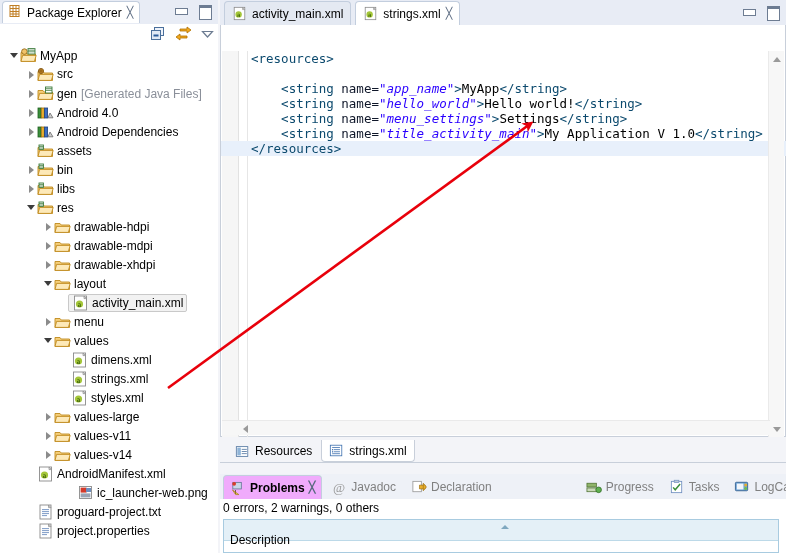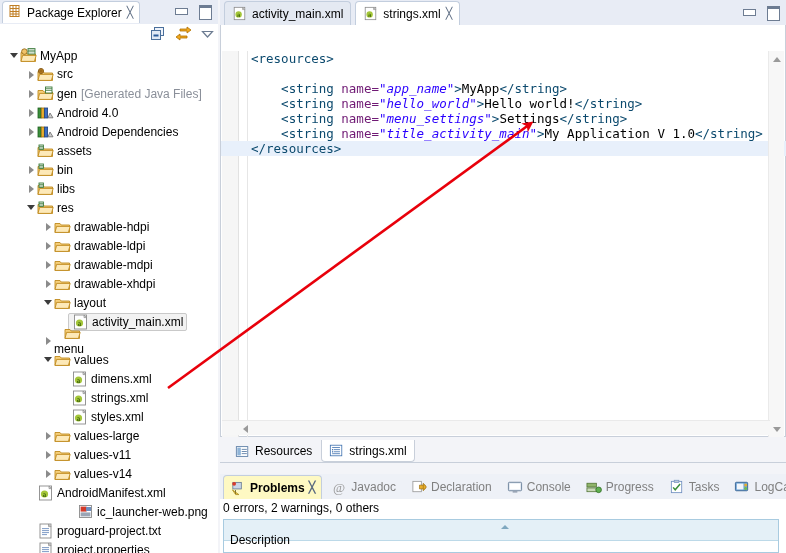--- a/index.html
+++ b/index.html
@@ -129,21 +129,21 @@
     background-color: #ffffff;
   }
   #code {
     position: absolute; left: 30px; top: 26px; right: 22px;
     font-family: "DejaVu Sans Mono", "Liberation Mono", monospace;
     font-size: 12.5px; line-height: 15px; white-space: pre;
   }
   .cline { height: 15px; }
   .cline.hl { background: #e8f0fb; margin-left: -30px; padding-left: 30px; width: 536px; }
   .tg { color: #0c4a6e; }
-  .at { color: #701a75; }
+  .at { color: #0f172a; }
   .av { color: #2a00ff; font-style: italic; }
   .tx { color: #000000; }
 
   
   #ed-vscroll {
     position: absolute; right: 1px; top: 26px; width: 15px; height: 386px;
     background: #f7f7f7; border-left: 1px solid #eaeaea;
   }
   .sb-arrow-up, .sb-arrow-down { position: absolute; left: 0; width: 15px; height: 15px; }
   .sb-arrow-up { top: 0; }
@@ -180,21 +180,21 @@
     position: absolute; left: 0; top: 462px; width: 566px; height: 1px; background: #c8cfda;
   }
 
   
   #prob-view { position: absolute; left: 220px; top: 474px; width: 566px; height: 79px; background: #ffffff; }
   #prob-tabrow { position: absolute; left: 0; top: 0; width: 566px; height: 25px; background: #eef1f7; }
   .ptab {
     position: absolute; top: 1px; height: 24px; box-sizing: border-box;
     display: flex; align-items: center; gap: 4px; padding: 0 6px; font-size: 12px;
   }
-  .ptab.active { background: #fef9c3; border: 1px solid #c3cede; border-bottom: none; border-radius: 4px 4px 0 0; font-weight: bold; }
+  .ptab.active { background: #f0abfc; border: 1px solid #c3cede; border-bottom: none; border-radius: 4px 4px 0 0; font-weight: bold; }
   .ptab.inactive { color: #808080; }
   #prob-summary { position: absolute; left: 3px; top: 27px; font-size: 12px; color: #000; }
   #prob-table {
     position: absolute; left: 3px; top: 45px; width: 556px; height: 34px;
     border: 1px solid #a8cbe0; box-sizing: border-box; background: #ffffff;
   }
   #prob-header {
     position: absolute; left: 0; top: 0; width: 100%; height: 21px;
     background: #e4f0f7; border-bottom: 1px solid #bcd9e8;
     display: flex; align-items: center; box-sizing: border-box;
@@ -389,30 +389,20 @@
             <span class="tlabel">drawable-hdpi</span>
           </span>
         </div>
         <div class="trow" style="padding-left: 43px;">
           <span class="arrow collapsed"></span>
           <span class="tlabel-wrap" style="display: flex; align-items: center;">
             <span class="ticon"><svg width="17" height="16" viewBox="0 0 17 16">
                 <path d="M1 4.5 L6 4.5 L7.2 6 L15.5 6 L15.5 13.5 L1 13.5 Z" fill="#f6cf7a" stroke="#c08a1e" stroke-width="0.9"></path>
                 <path d="M2.6 7.4 L16.2 7.4 L14.4 13.4 L1 13.4 Z" fill="#fde9b8" stroke="#c08a1e" stroke-width="0.9"></path>
               </svg></span>
-            <span class="tlabel">drawable-ldpi</span>
-          </span>
-        </div>
-        <div class="trow" style="padding-left: 43px;">
-          <span class="arrow collapsed"></span>
-          <span class="tlabel-wrap" style="display: flex; align-items: center;">
-            <span class="ticon"><svg width="17" height="16" viewBox="0 0 17 16">
-                <path d="M1 4.5 L6 4.5 L7.2 6 L15.5 6 L15.5 13.5 L1 13.5 Z" fill="#f6cf7a" stroke="#c08a1e" stroke-width="0.9"></path>
-                <path d="M2.6 7.4 L16.2 7.4 L14.4 13.4 L1 13.4 Z" fill="#fde9b8" stroke="#c08a1e" stroke-width="0.9"></path>
-              </svg></span>
             <span class="tlabel">drawable-mdpi</span>
           </span>
         </div>
         <div class="trow" style="padding-left: 43px;">
           <span class="arrow collapsed"></span>
           <span class="tlabel-wrap" style="display: flex; align-items: center;">
             <span class="ticon"><svg width="17" height="16" viewBox="0 0 17 16">
                 <path d="M1 4.5 L6 4.5 L7.2 6 L15.5 6 L15.5 13.5 L1 13.5 Z" fill="#f6cf7a" stroke="#c08a1e" stroke-width="0.9"></path>
                 <path d="M2.6 7.4 L16.2 7.4 L14.4 13.4 L1 13.4 Z" fill="#fde9b8" stroke="#c08a1e" stroke-width="0.9"></path>
               </svg></span>
@@ -436,21 +426,21 @@
                 <rect x="2.5" y="1" width="12" height="14" fill="#ffffff" stroke="#8a8a8a" stroke-width="0.9"></rect>
                 <path d="M12 1 L14.5 3.6 L12 3.6 Z" fill="#dcdcdc" stroke="#8a8a8a" stroke-width="0.7"></path>
                 <circle cx="7.5" cy="9" r="3.6" fill="#a4c639"></circle>
                 <text x="7.5" y="11.6" font-size="6.4" font-family="monospace" fill="#2b5200" text-anchor="middle">a</text>
               </svg></span>
             <span class="tlabel">activity_main.xml</span>
           </span>
         </div>
         <div class="trow" style="padding-left: 43px;">
           <span class="arrow collapsed"></span>
-          <span class="tlabel-wrap" style="display: flex; align-items: flex-end; flex-direction: column;">
+          <span class="tlabel-wrap" style="display: flex; align-items: center;">
             <span class="ticon"><svg width="17" height="16" viewBox="0 0 17 16">
                 <path d="M1 4.5 L6 4.5 L7.2 6 L15.5 6 L15.5 13.5 L1 13.5 Z" fill="#f6cf7a" stroke="#c08a1e" stroke-width="0.9"></path>
                 <path d="M2.6 7.4 L16.2 7.4 L14.4 13.4 L1 13.4 Z" fill="#fde9b8" stroke="#c08a1e" stroke-width="0.9"></path>
               </svg></span>
             <span class="tlabel">menu</span>
           </span>
         </div>
         <div class="trow" style="padding-left: 43px;">
           <span class="arrow expanded"></span>
           <span class="tlabel-wrap" style="display: flex; align-items: center;">
@@ -687,28 +677,20 @@
           <span>Javadoc</span>
         </div>
         <div class="ptab inactive" style="left: 185.016px;">
           <span style="line-height: 0;"><svg width="16" height="16" viewBox="0 0 17 16">
               <rect x="2" y="2" width="9" height="11" fill="#ffffff" stroke="#9a9a9a" stroke-width="0.9"></rect>
               <path d="M9 6 L15 6 L15 10 L9 10 Z" fill="#e8ae2e" stroke="#9a6d0b" stroke-width="0.7"></path>
               <path d="M13 4 L16.4 8 L13 12 Z" fill="#e8ae2e" stroke="#9a6d0b" stroke-width="0.7"></path>
             </svg></span>
           <span>Declaration</span>
         </div>
-        <div class="ptab inactive" style="left: 280.719px;">
-          <span style="line-height: 0;"><svg width="16" height="16" viewBox="0 0 17 16">
-              <rect x="1.5" y="3" width="14" height="9" rx="1" fill="#dfe6f0" stroke="#5f7792" stroke-width="0.9"></rect>
-              <rect x="3" y="4.4" width="11" height="6.2" fill="#ffffff"></rect>
-              <rect x="6" y="12" width="5" height="2" fill="#9aa5b5"></rect>
-            </svg></span>
-          <span>Console</span>
-        </div>
         <div class="ptab inactive" style="left: 359.75px;">
           <span style="line-height: 0;"><svg width="16" height="16" viewBox="0 0 17 16">
               <rect x="1" y="4" width="10" height="4" fill="#8fb46a" stroke="#4d7030" stroke-width="0.8"></rect>
               <rect x="1" y="9" width="10" height="4" fill="#c9d9b8" stroke="#4d7030" stroke-width="0.8"></rect>
               <circle cx="13.4" cy="11" r="3" fill="#5fb04f" stroke="#2d6a22" stroke-width="0.8"></circle>
             </svg></span>
           <span>Progress</span>
         </div>
         <div class="ptab inactive" style="left: 442.781px;">
           <span style="line-height: 0;"><svg width="16" height="16" viewBox="0 0 17 16">

